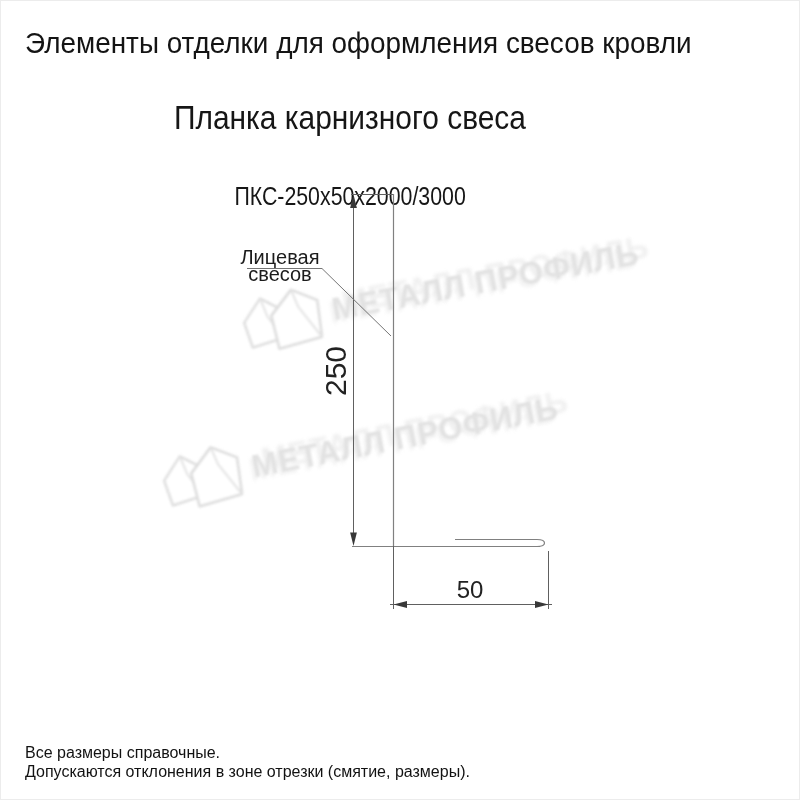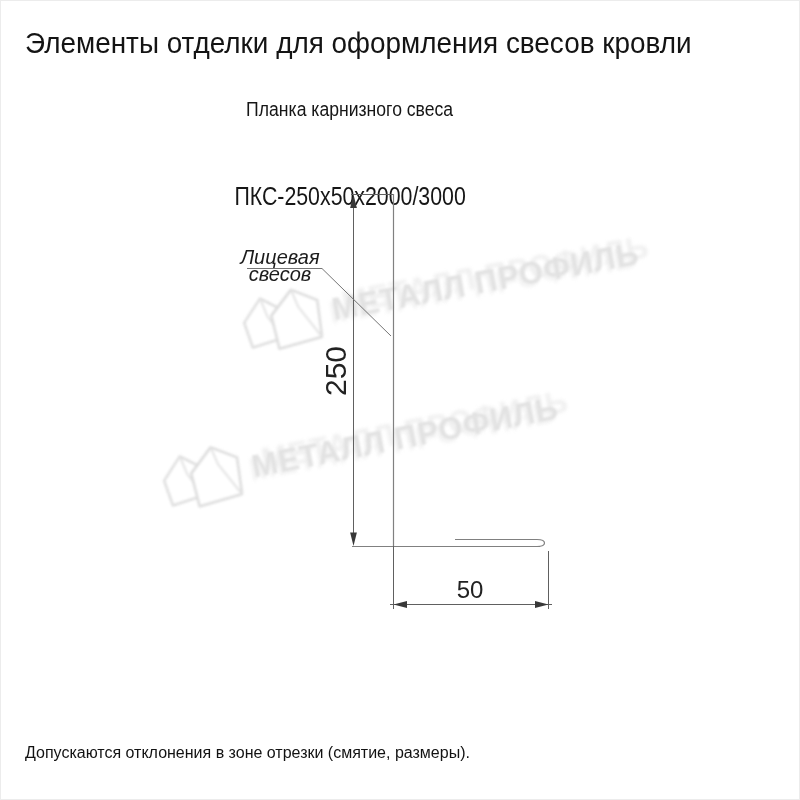--- a/index.html
+++ b/index.html
@@ -18,21 +18,21 @@
     pointer-events:none;
   }
   
   .heading{
     position:absolute;left:0;width:700px;
     text-align:center;white-space:nowrap;
   }
   .heading > span{display:inline-block;transform-origin:50% 50%;}
   .title{top:26px;font-size:30px;color:#141414;}
   .title > span{transform:scaleX(0.93);}
-  .sub1{top:98px;font-size:20px;color:#161616;}
+  .sub1{top:98px;font-size:34px;color:#161616;}
   .sub1 > span{transform:scaleX(0.88);}
   .sub2{top:137px;font-size:26px;color:#161616;margin-top:44px;}
   .sub2 > span{transform:scaleX(0.82);}
   
   .watermark{
     position:absolute;
     display:flex;align-items:center;gap:8px;
     filter:blur(1.3px);
     pointer-events:none;
   }
@@ -41,21 +41,21 @@
     color:#e2e2e2;white-space:nowrap;
     text-shadow:11px -5px 3px #efefef, -3px 3px 3px #f2f2f2;
   }
   .wm-upper{left:238px;top:292px;transform-origin:0 50%;transform:rotate(-10.5deg);}
   .wm-lower{left:158px;top:450px;transform-origin:0 50%;transform:rotate(-11deg);}
   
   svg.drawing{position:absolute;left:0;top:0;}
   
   .face-label{
     position:absolute;left:238px;top:249px;width:84px;
-    text-align:center;font-size:20px;line-height:17px;color:#1c1c1c;font-style:italic;
+    text-align:center;font-size:20px;line-height:17px;color:#1c1c1c;
   }
   .dim-250{
     position:absolute;left:336px;top:371px;
     transform:translate(-50%,-50%) rotate(-90deg);
     font-size:30px;color:#222;white-space:nowrap;
   }
   .dim-50{
     position:absolute;left:470px;top:590px;
     transform:translate(-50%,-50%);
     font-size:24px;color:#222;white-space:nowrap;
@@ -122,14 +122,15 @@
 </svg>
 
 <div class="face-label">
   <div>Лицевая</div>
   <div>свесов</div>
 </div>
 <div class="dim-250">250</div>
 <div class="dim-50">50</div>
 
 <div class="footer">
+  <div>Все размеры справочные.</div>
   <div>Допускаются отклонения в зоне отрезки (смятие, размеры).</div>
 </div>
 
 </body></html>

